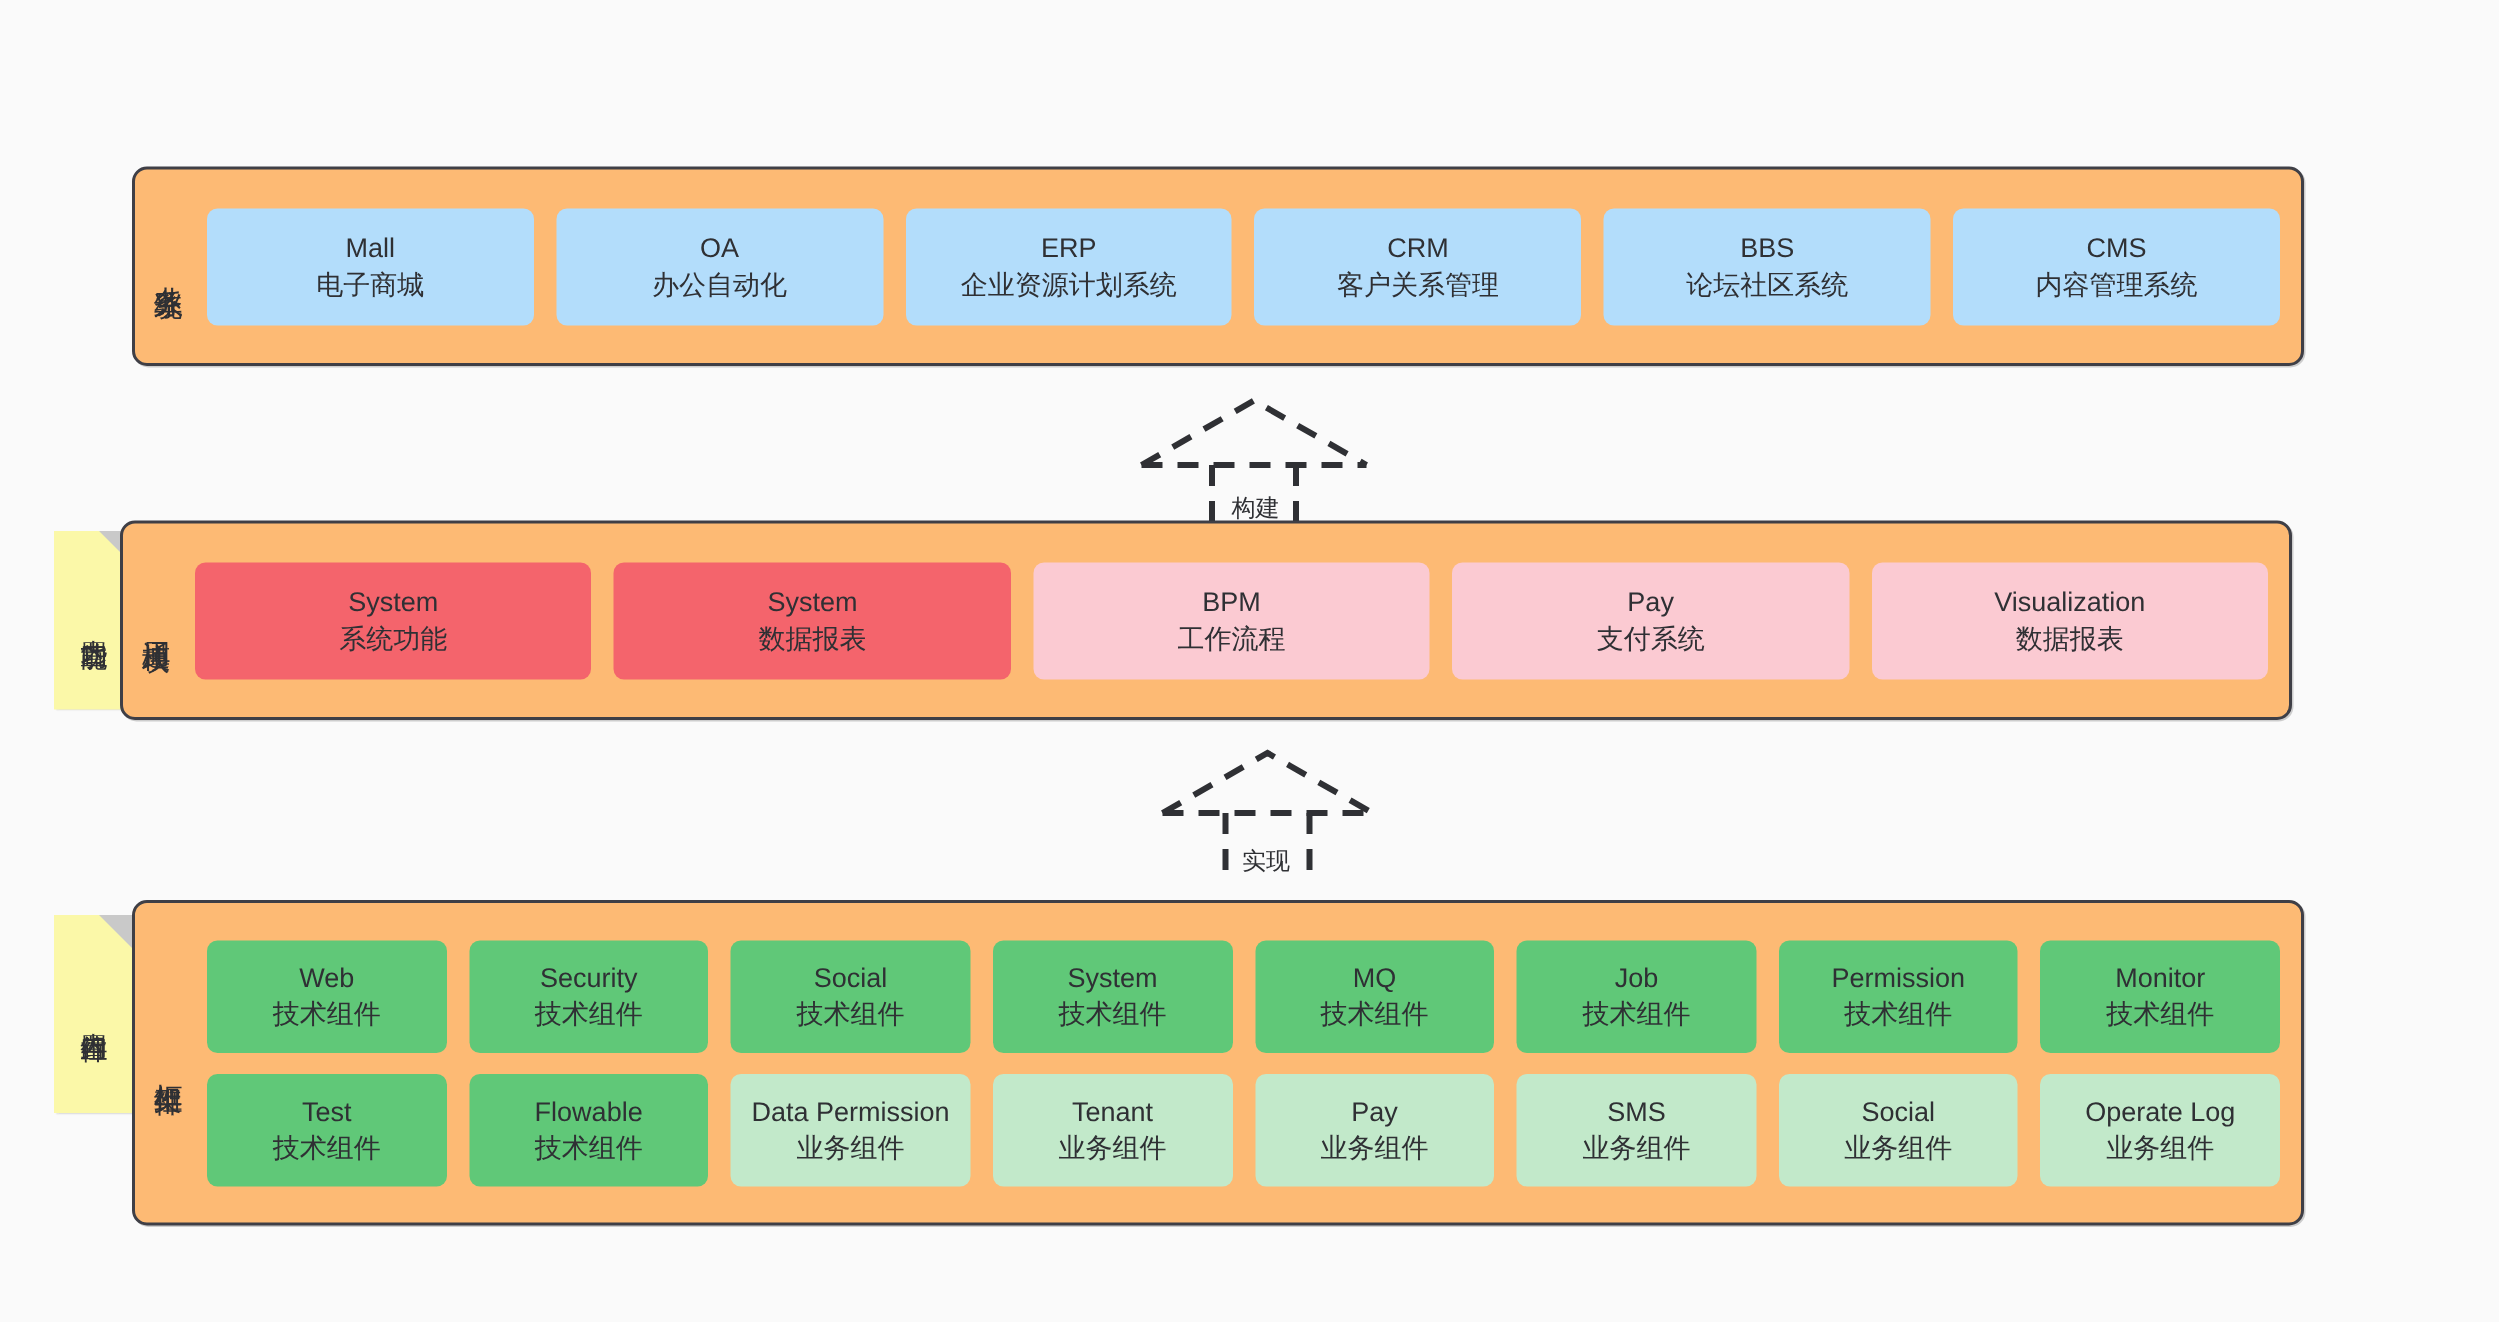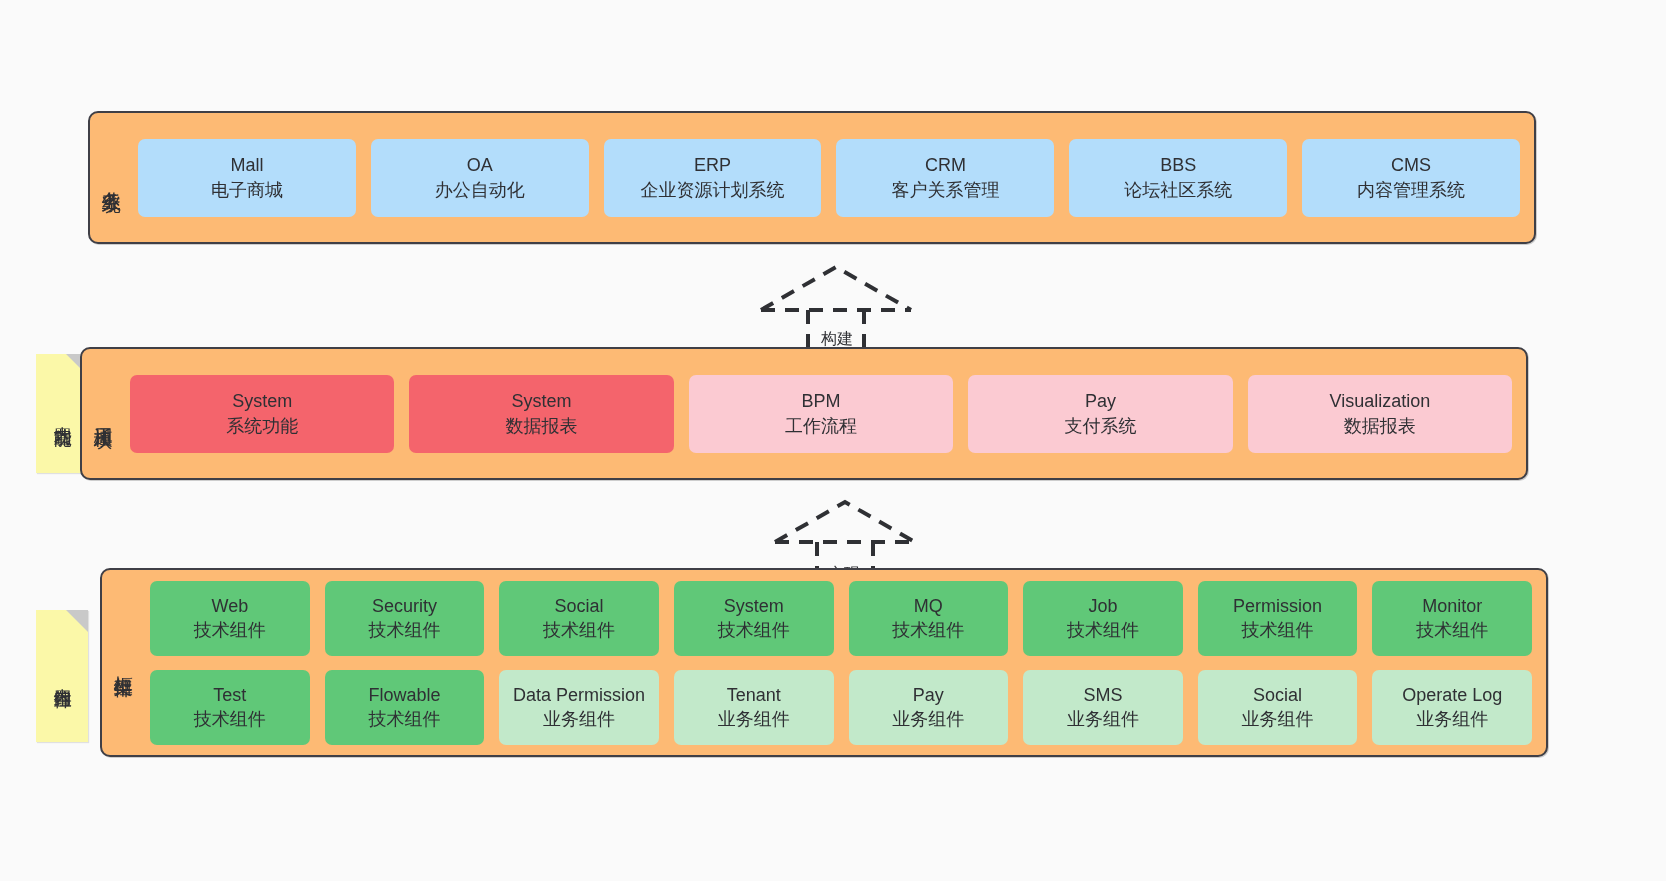--- a/index.html
+++ b/index.html
@@ -77,21 +77,21 @@
   
   .c-blue       { background: #b3ddfb; }
   .c-red        { background: #f4646c; }
   .c-pink       { background: #fbcad2; }
   .c-green      { background: #60c878; }
   .c-lightgreen { background: #c2e9ca; }
 
   
   #layer-business { left: 88px;  top: 111px; width: 1448px; height: 133px; }
   #layer-common   { left: 80px;  top: 347px; width: 1448px; height: 133px; }
-  #layer-frame    { left: 88px;  top: 568px; width: 1448px; height: 189px; margin-left: 12px; }
+  #layer-frame    { left: 88px;  top: 600px; width: 1448px; height: 217px; }
 
   #layer-business .cell { height: 78px; }
   #layer-common   .cell { height: 78px; }
   #layer-frame    .cell { height: 75px; }
 
   
   .sticky {
     position: absolute;
     width: 52px;
     background: #fbf8a8;

